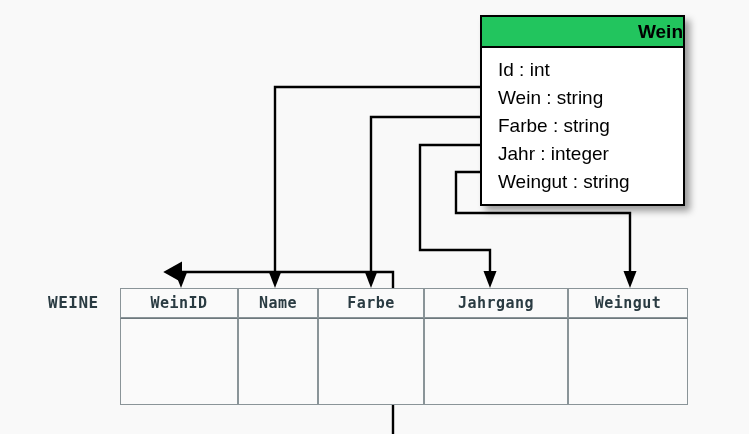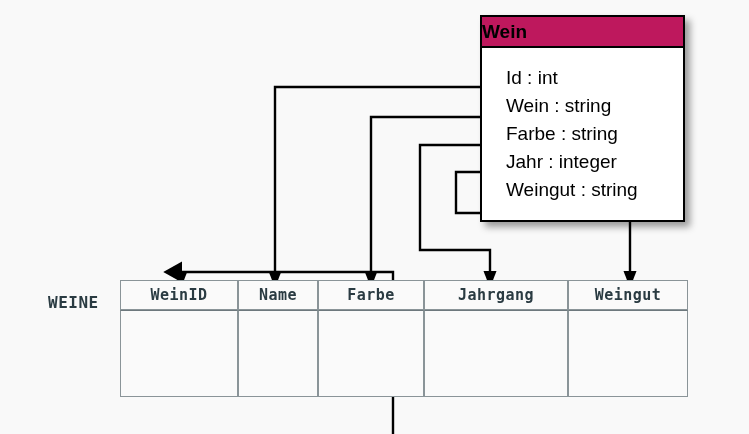--- a/index.html
+++ b/index.html
@@ -36,32 +36,32 @@
     top: 15px;
     width: 205px;
     box-sizing: border-box;
     border: 2px solid #000;
     background: #ffffff;
     box-shadow: 5px 5px 7px rgba(0,0,0,0.38);
   }
   .uml-class-title {
     height: 29px;
     line-height: 29px;
-    text-align: left;
+    text-align: right;
     font-weight: bold;
     font-size: 19px;
     color: #000;
     border-bottom: 2px solid #000;
-    background: #be185d;
+    background: #22c55e;
     white-space: nowrap;
     overflow: hidden;
   }
   .uml-attr-list {
     background: #ffffff;
-    padding: 16px;
+    padding: 8px;
   }
   .uml-attr {
     height: 28px;
     line-height: 28px;
     font-size: 19px;
     color: #000;
     padding-left: 8px;
     white-space: nowrap;
     overflow: hidden;
   }
@@ -74,21 +74,21 @@
     font-family: "DejaVu Sans Mono", "Liberation Mono", monospace;
     font-weight: bold;
     font-size: 16px;
     letter-spacing: 0.5px;
     color: #2a3b42;
     white-space: nowrap;
   }
   .rel-table {
     position: absolute;
     left: 120px;
-    top: 280px;
+    top: 288px;
     border-collapse: separate;
     border-spacing: 0;
   }
   .rel-table th,
   .rel-table td {
     box-sizing: border-box;
     border: 1px solid #8a9498;
     background: #fafafa;
     padding: 0;
     margin: 0;

